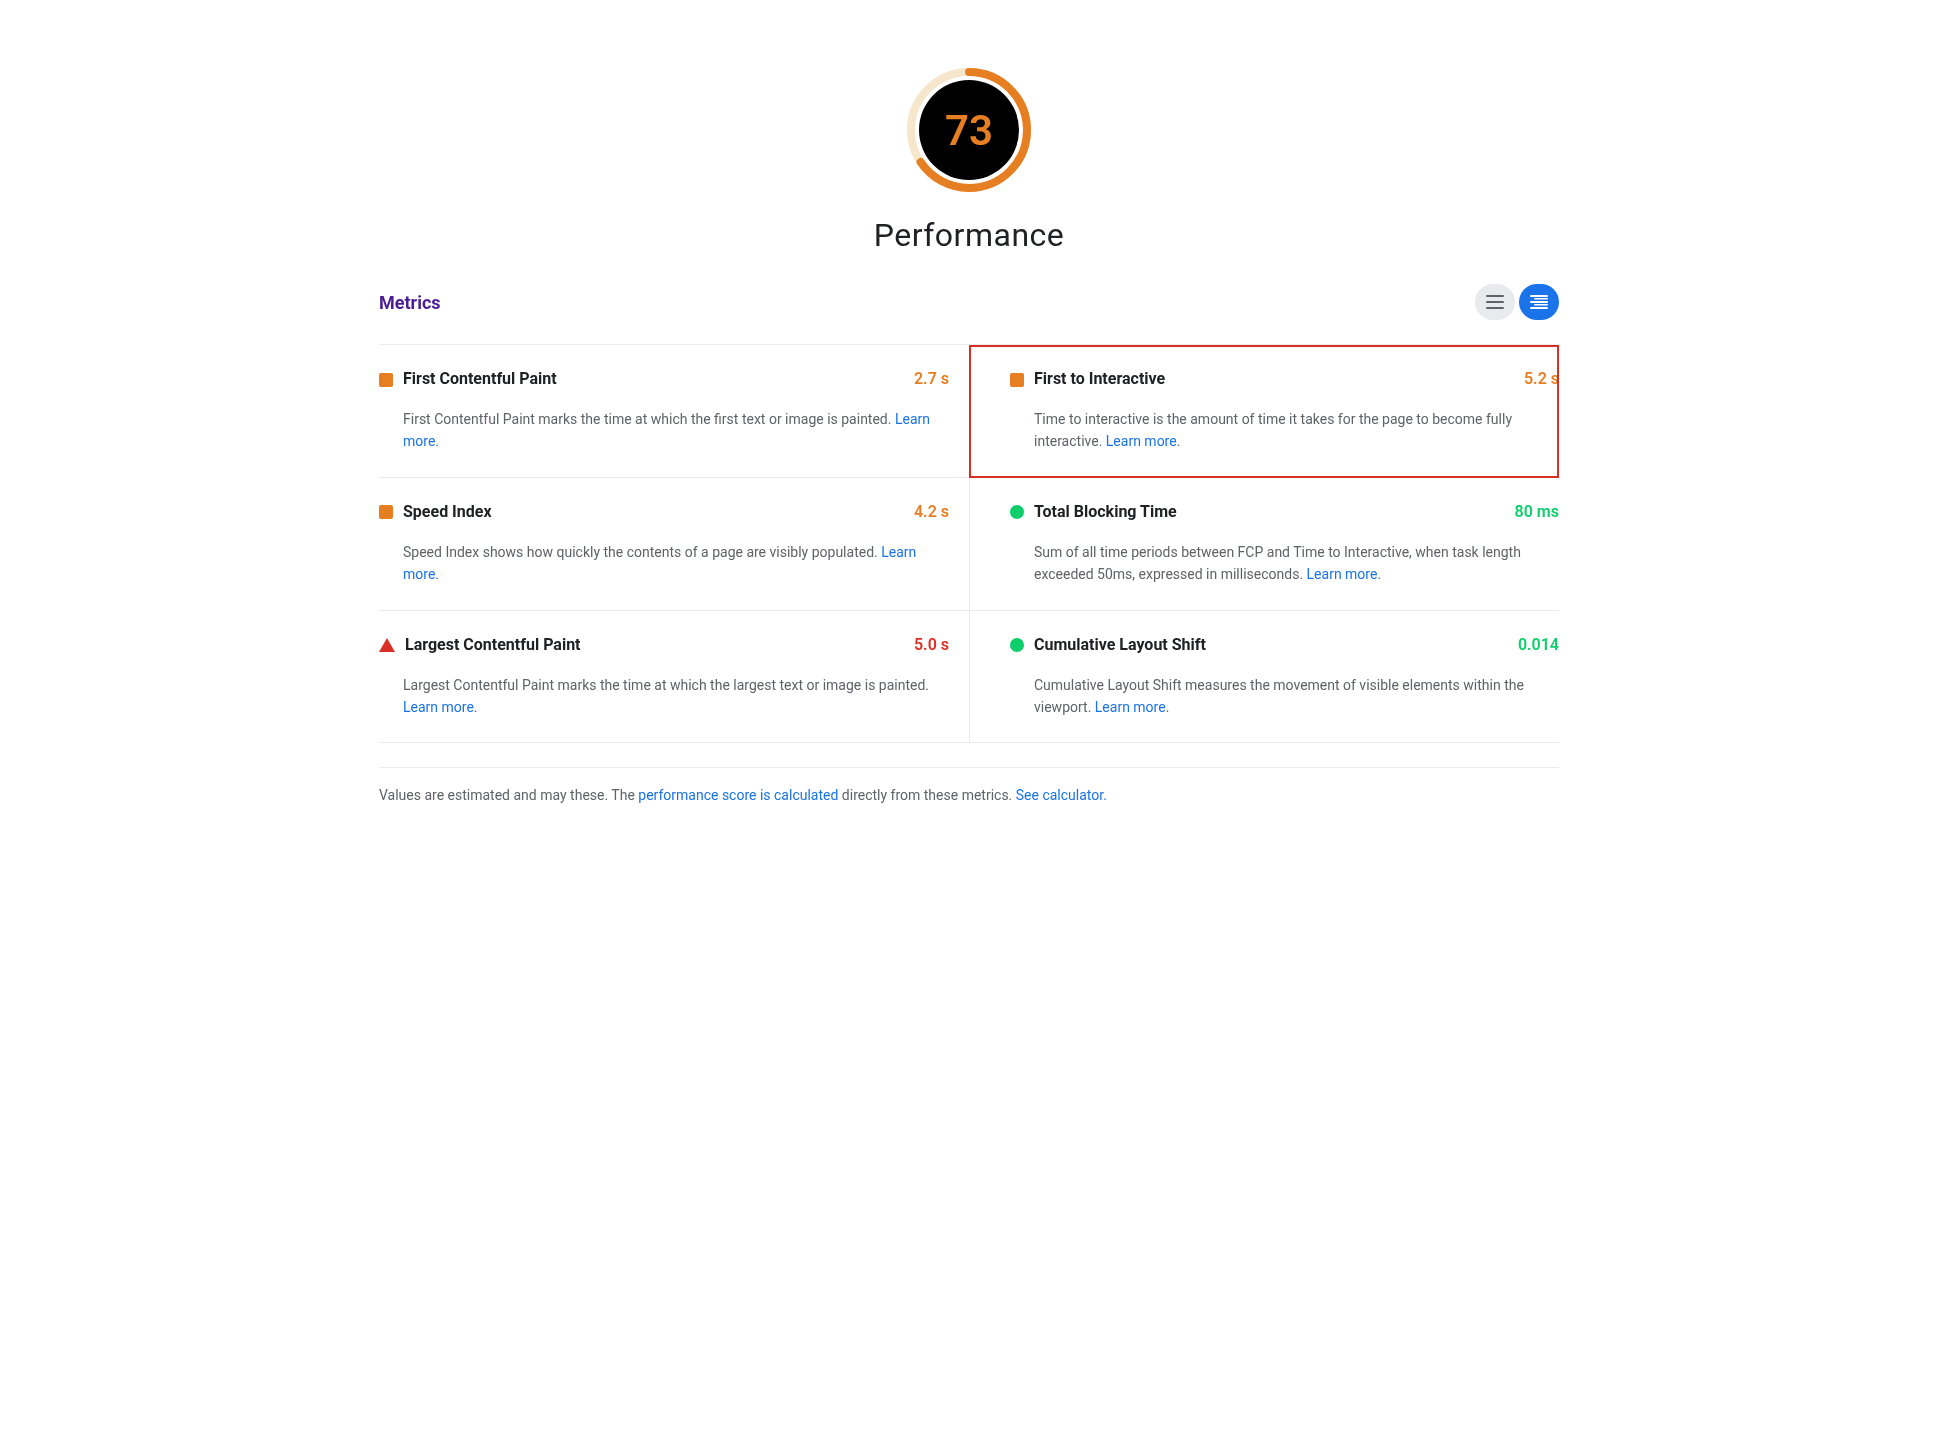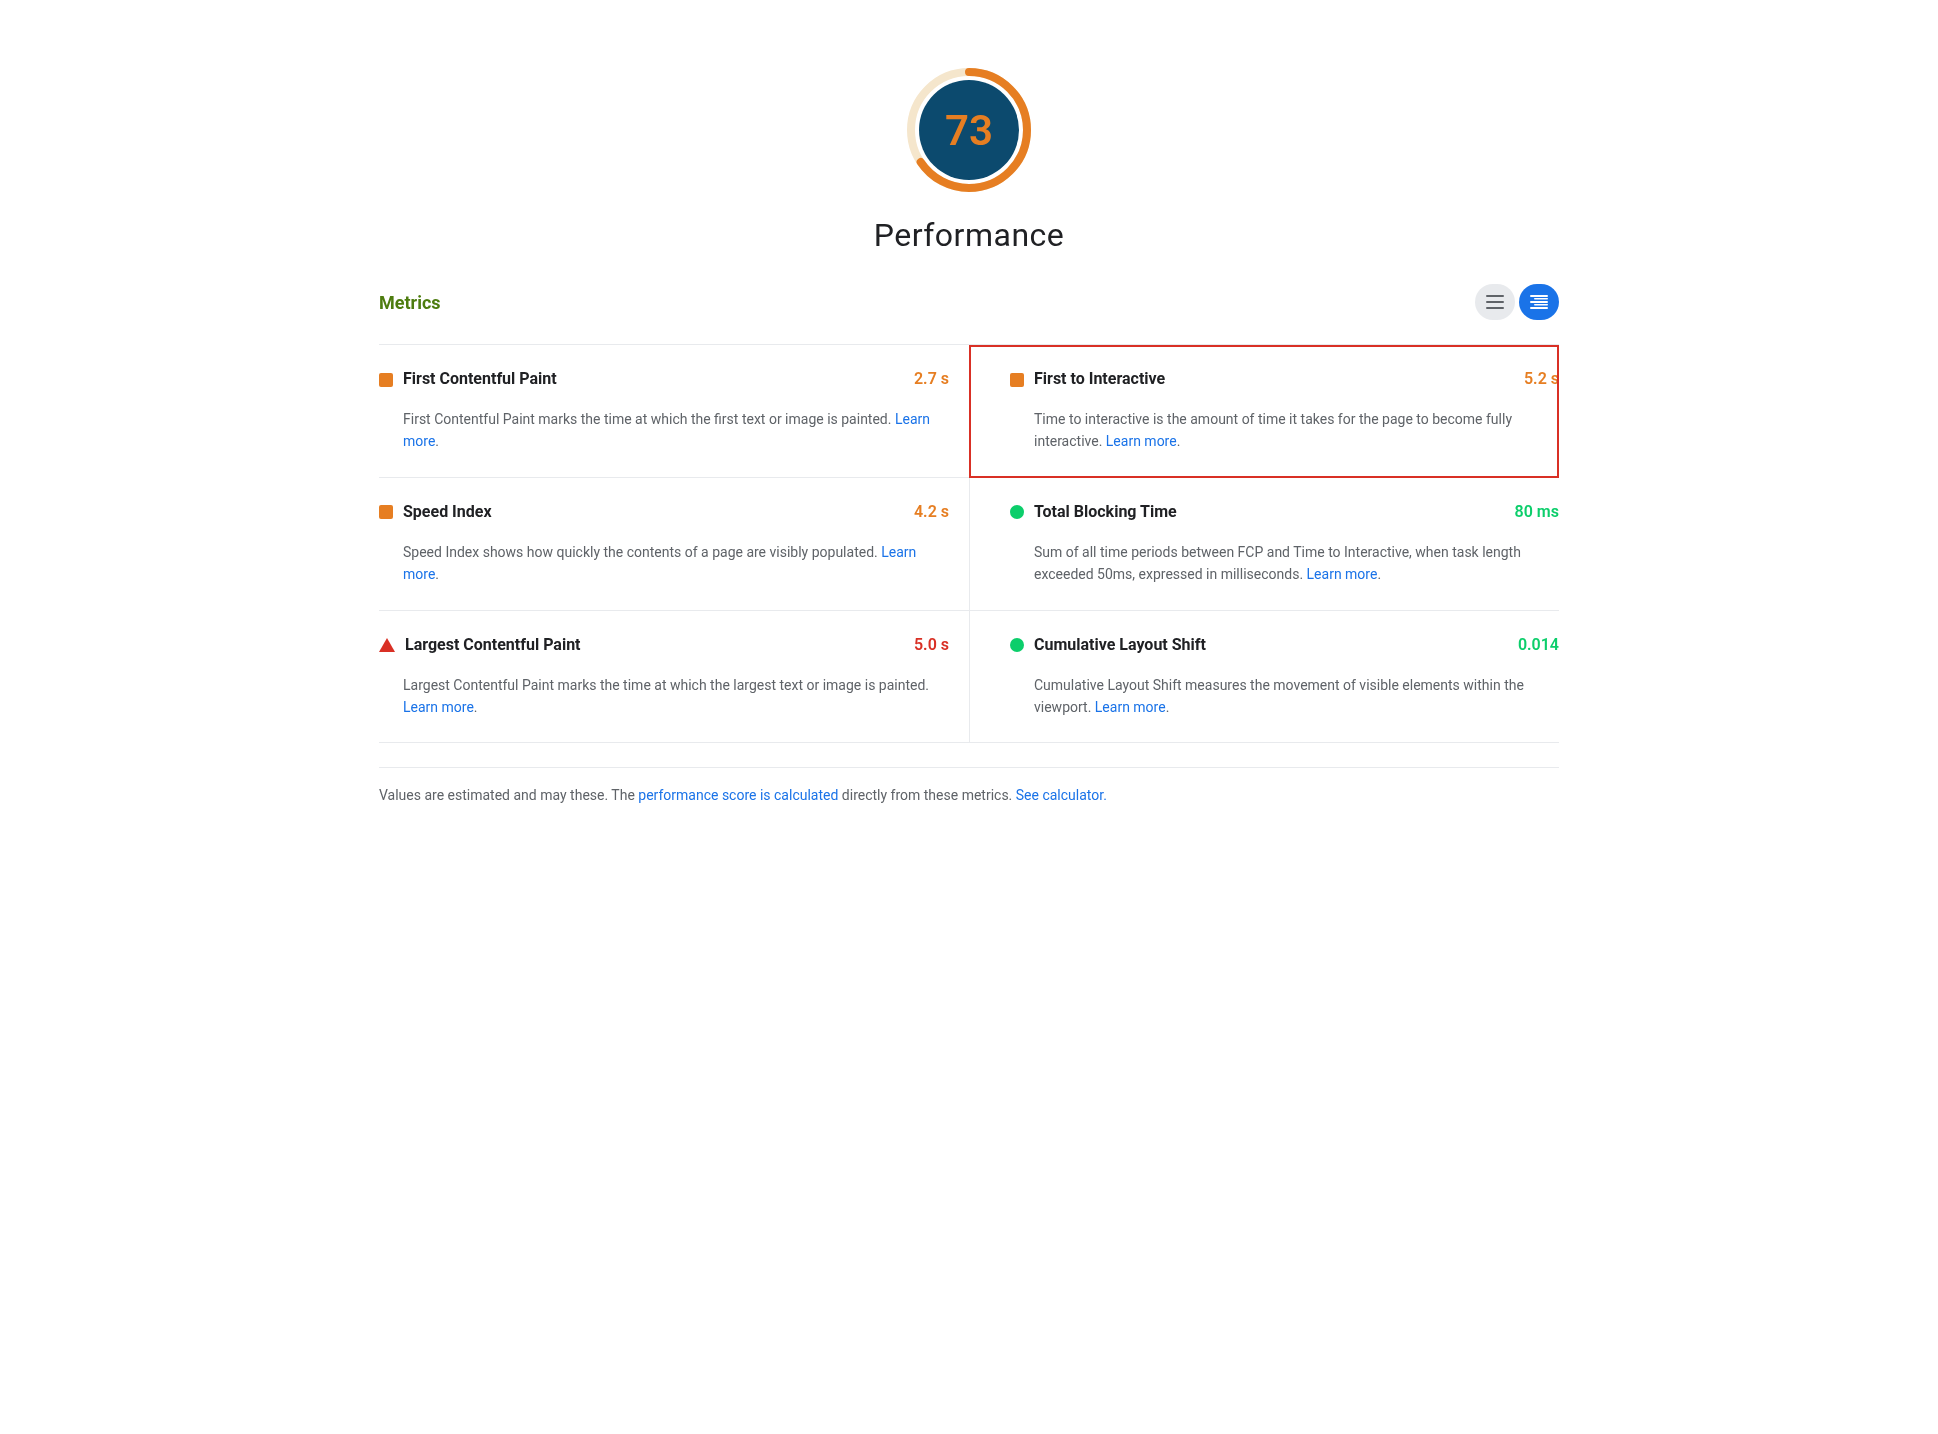--- a/index.html
+++ b/index.html
@@ -32,21 +32,21 @@
     .score-circle-wrapper svg {
       position: absolute;
       top: 0; left: 0;
       width: 100%; height: 100%;
     }
 
     .score-inner {
       position: absolute;
       top: 50%; left: 50%;
       transform: translate(-50%, -50%);
-      background: #0c4a6e;
+      background: #000000;
       border-radius: 50%;
       width: 100px;
       height: 100px;
       display: flex;
       align-items: center;
       justify-content: center;
     }
 
     .score-number {
       font-size: 42px;
@@ -66,21 +66,21 @@
       display: flex;
       align-items: center;
       justify-content: space-between;
       margin-bottom: 16px;
       padding-bottom: 8px;
     }
 
     .metrics-title {
       font-size: 18px;
       font-weight: 700;
-      color: #4d7c0f;
+      color: #4c1d95;
     }
 
     .view-buttons {
       display: flex;
       gap: 4px;
     }
 
     .view-btn {
       width: 40px;
       height: 36px;

